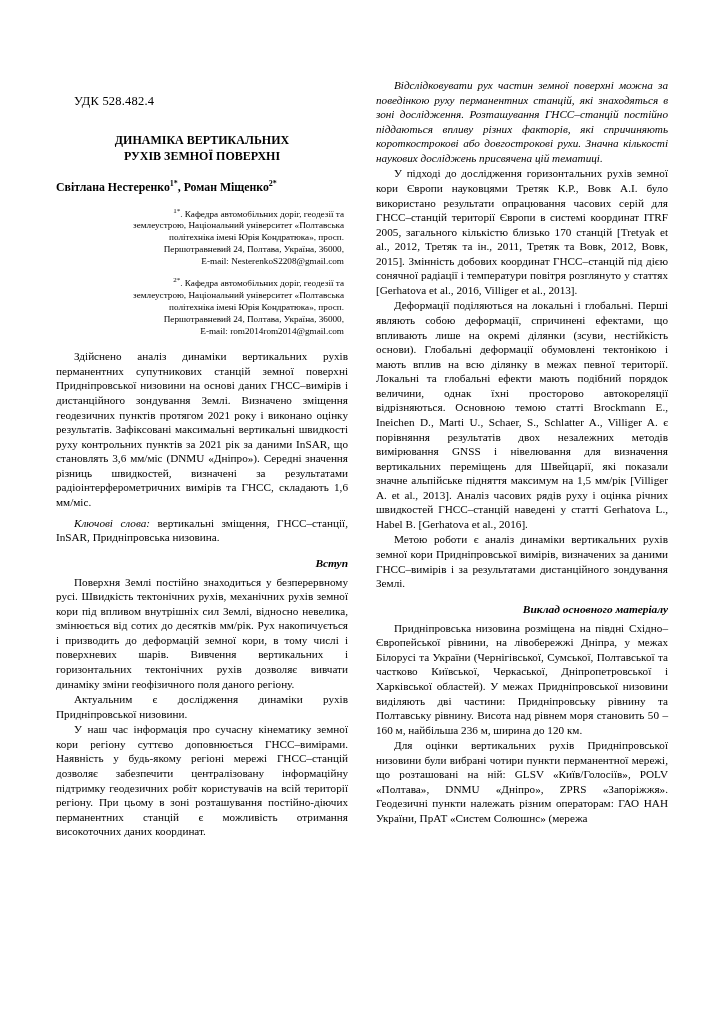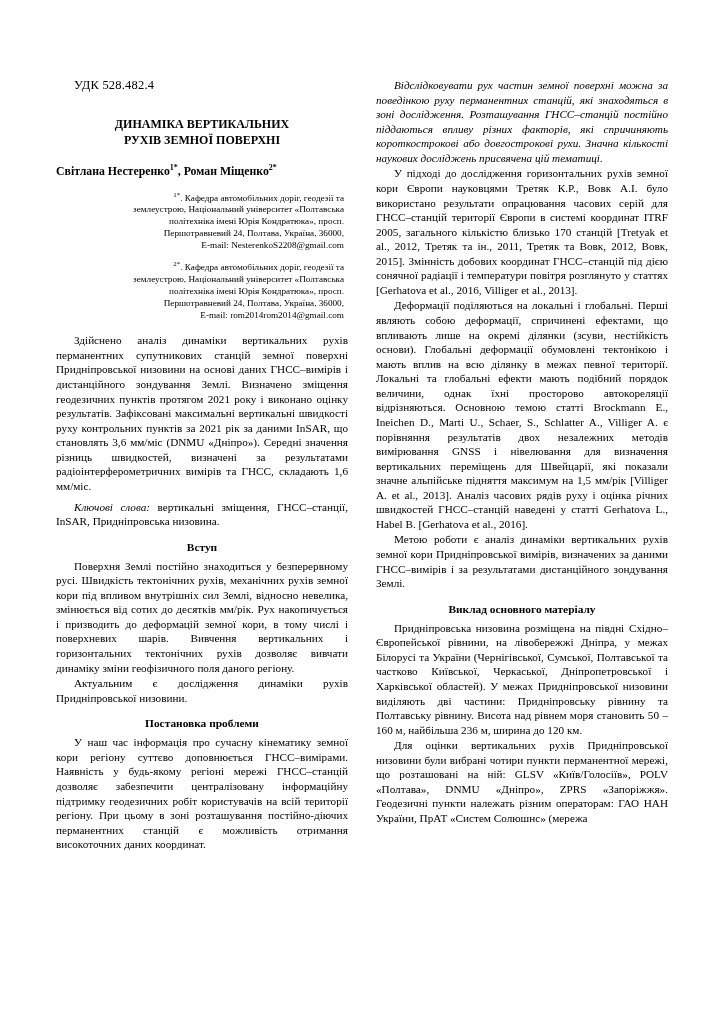--- a/index.html
+++ b/index.html
@@ -24,21 +24,21 @@
     display: flex;
     gap: 28px;
     height: 100%;
   }
   .col {
     width: 298px;
     display: block;
   }
   .udk {
     font-size: 12.5px;
-    margin: 0 0 24px 18px;
+    margin: 16px 0 24px 18px;
     letter-spacing: 0.2px;
   }
   .title {
     text-align: center;
     font-weight: bold;
     font-size: 12px;
     line-height: 1.32;
     margin: 0 8px 14px 8px;
     text-transform: uppercase;
   }
@@ -71,24 +71,25 @@
     font-size: 11.2px;
     line-height: 1.3;
     text-align: justify;
     text-indent: 18px;
     margin: 6px 0 0 0;
   }
   .keywords .kw-label {
     font-style: italic;
   }
   .section-head {
-    text-align: center;
+    text-align: right;
     font-weight: bold;
     font-size: 11.4px;
     margin: 12px 0 6px 0;
+    font-style: italic;
   }
   p.body {
     font-size: 11.2px;
     line-height: 1.3;
     text-align: justify;
     text-indent: 18px;
     margin: 0 0 1px 0;
   }
   .right-col p.body:first-of-type {
     margin-top: 0;
@@ -128,21 +129,20 @@
       </div>
 
       <p class="abstract">Здійснено аналіз динаміки вертикальних рухів перманентних супутникових станцій земної поверхні Придніпровської низовини на основі даних ГНСС–вимірів і дистанційного зондування Землі. Визначено зміщення геодезичних пунктів протягом 2021 року і виконано оцінку результатів. Зафіксовані максимальні вертикальні швидкості руху контрольних пунктів за 2021 рік за даними InSAR, що становлять 3,6 мм/міс (DNMU «Дніпро»). Середні значення різниць швидкостей, визначені за результатами радіоінтерферометричних вимірів та ГНСС, складають 1,6 мм/міс.</p>
 
       <p class="keywords"><span class="kw-label">Ключові слова:</span> <span>вертикальні зміщення, ГНСС–станції, InSAR, Придніпровська низовина.</span></p>
 
       <div class="section-head">Вступ</div>
       <p class="body">Поверхня Землі постійно знаходиться у безперервному русі. Швидкість тектонічних рухів, механічних рухів земної кори під впливом внутрішніх сил Землі, відносно невелика, змінюється від сотих до десятків мм/рік. Рух накопичується і призводить до деформацій земної кори, в тому числі і поверхневих шарів. Вивчення вертикальних і горизонтальних тектонічних рухів дозволяє вивчати динаміку зміни геофізичного поля даного регіону.</p>
       <p class="body">Актуальним є дослідження динаміки рухів Придніпровської низовини.</p>
 
-      <div class="section-head">Постановка проблеми</div>
       <p class="body">У наш час інформація про сучасну кінематику земної кори регіону суттєво доповнюється ГНСС–вимірами. Наявність у будь-якому регіоні мережі ГНСС–станцій дозволяє забезпечити централізовану інформаційну підтримку геодезичних робіт користувачів на всій території регіону. При цьому в зоні розташування постійно-діючих перманентних станцій є можливість отримання високоточних даних координат.</p>
     </div>
 
     <div class="col right-col">
       <p class="body">Відслідковувати рух частин земної поверхні можна за поведінкою руху перманентних станцій, які знаходяться в зоні дослідження. Розташування ГНСС–станцій постійно піддаються впливу різних факторів, які спричиняють короткострокові або довгострокові рухи. Значна кількості наукових досліджень присвячена цій тематиці.</p>
       <p class="body">У підході до дослідження горизонтальних рухів земної кори Європи науковцями Третяк К.Р., Вовк А.І. було використано результати опрацювання часових серій для ГНСС–станцій території Європи в системі координат ITRF 2005, загального кількістю близько 170 станцій [Tretyak et al., 2012, Третяк та ін., 2011, Третяк та Вовк, 2012, Вовк, 2015]. Змінність добових координат ГНСС–станцій під дією сонячної радіації і температури повітря розглянуто у статтях [Gerhatova et al., 2016, Villiger et al., 2013].</p>
       <p class="body">Деформації поділяються на локальні і глобальні. Перші являють собою деформації, спричинені ефектами, що впливають лише на окремі ділянки (зсуви, нестійкість основи). Глобальні деформації обумовлені тектонікою і мають вплив на всю ділянку в межах певної території. Локальні та глобальні ефекти мають подібний порядок величини, однак їхні просторово автокореляції відрізняються. Основною темою статті Brockmann E., Ineichen D., Marti U., Schaer, S., Schlatter A., Villiger A. є порівняння результатів двох незалежних методів вимірювання GNSS і нівелювання для визначення вертикальних переміщень для Швейцарії, які показали значне альпійське підняття максимум на 1,5 мм/рік [Villiger A. et al., 2013]. Аналіз часових рядів руху і оцінка річних швидкостей ГНСС–станцій наведені у статті Gerhatova L., Habel B. [Gerhatova et al., 2016].</p>
       <p class="body">Метою роботи є аналіз динаміки вертикальних рухів земної кори Придніпровської вимірів, визначених за даними ГНСС–вимірів і за результатами дистанційного зондування Землі.</p>
 
       <div class="section-head">Виклад основного матеріалу</div>

